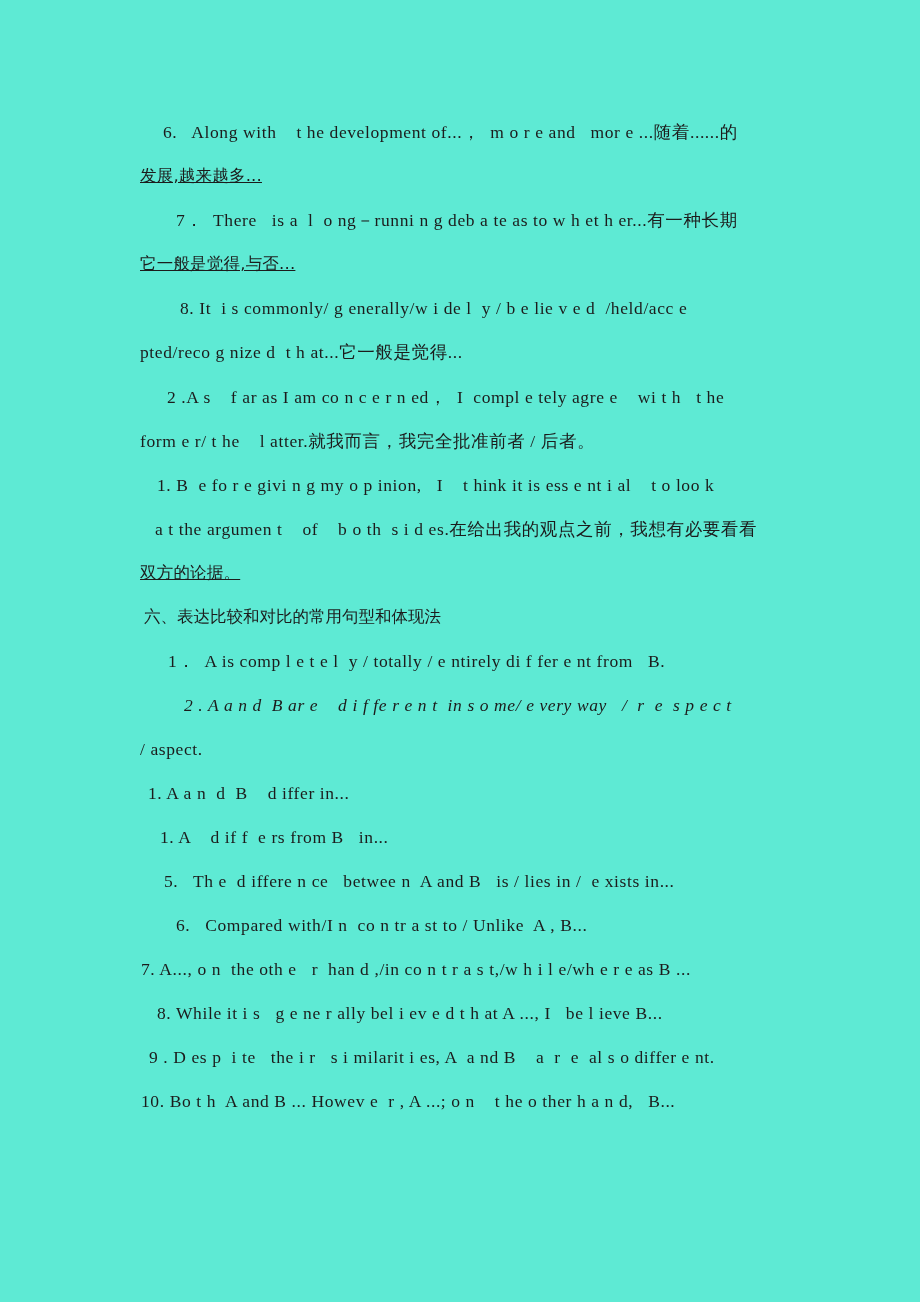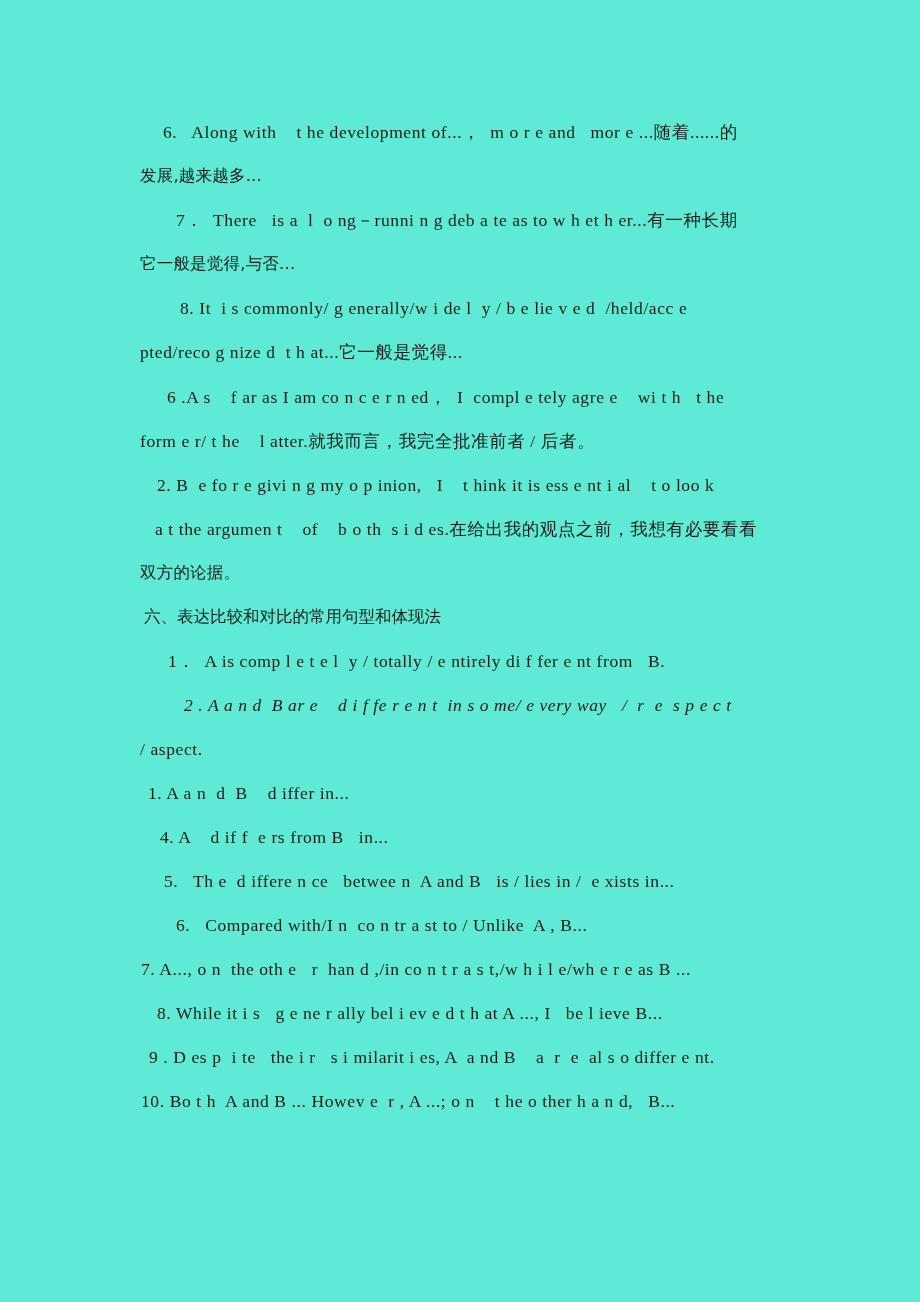--- a/index.html
+++ b/index.html
@@ -42,20 +42,21 @@
     line-height: 1;
     color: #1c1c1c;
     font-family: "Liberation Serif", "DejaVu Serif", serif;
   }
 
   
   .cjk {
     font-family: "DejaVu Sans", "Liberation Sans", sans-serif;
     font-size: 16.5px;
     letter-spacing: 0.2px;
+    text-decoration: underline;
   }
 
   .heading {
     font-family: "DejaVu Sans", "Liberation Sans", sans-serif;
     font-size: 16.5px;
   }
 
   
   .sp1 { letter-spacing: 0.6px; }
 </style>
@@ -64,33 +65,33 @@
 
 <div id="page" style="background: #5eead4;">
   <div class="doc-body">
 
     <div class="line sp1" style="left: 163px; top: 124px; color: rgb(28, 28, 28);">6.   Along with    t he development of...，  m o r e and   mor e ...随着......的</div>
     <div class="line cjk" style="left: 140px; top: 168px; color: rgb(28, 28, 28);">发展,越来越多...</div>
     <div class="line sp1" style="left: 176px; top: 212px; color: rgb(28, 28, 28); font-family: Liberation Serif, serif;">7．  There   is a  l  o ng－runni n g deb a te as to w h et h er...有一种长期</div>
     <div class="line cjk" style="left: 140px; top: 256px; color: rgb(28, 28, 28);">它一般是觉得,与否...</div>
     <div class="line sp1" style="left: 180px; top: 300px; color: rgb(28, 28, 28);">8. It  i s commonly/ g enerally/w i de l  y / b e lie v e d  /held/acc e</div>
     <div class="line sp1" style="left: 140px; top: 344px; color: rgb(28, 28, 28);">pted/reco g nize d  t h at...它一般是觉得...</div>
-    <div class="line sp1" style="left: 167px; top: 389px; color: rgb(28, 28, 28);">6 .A s    f ar as I am co n c e r n ed，  I  compl e tely agre e    wi t h   t he</div>
+    <div class="line sp1" style="left: 167px; top: 389px; color: rgb(28, 28, 28);">2 .A s    f ar as I am co n c e r n ed，  I  compl e tely agre e    wi t h   t he</div>
     <div class="line sp1" style="left: 140px; top: 433px; color: rgb(28, 28, 28);">form e r/ t he    l atter.就我而言，我完全批准前者 / 后者。</div>
-    <div class="line sp1" style="left: 157px; top: 477px; color: rgb(28, 28, 28);">2. B  e fo r e givi n g my o p inion,   I    t hink it is ess e nt i al    t o loo k</div>
+    <div class="line sp1" style="left: 157px; top: 477px; color: rgb(28, 28, 28);">1. B  e fo r e givi n g my o p inion,   I    t hink it is ess e nt i al    t o loo k</div>
     <div class="line sp1" style="left: 155px; top: 521px; color: rgb(28, 28, 28);">a t the argumen t    of    b o th  s i d es.在给出我的观点之前，我想有必要看看</div>
     <div class="line cjk" style="left: 140px; top: 565px; color: rgb(28, 28, 28);">双方的论据。</div>
 
     <div class="line heading" style="left: 144px; top: 609px; color: rgb(28, 28, 28); text-align: center;">六、表达比较和对比的常用句型和体现法</div>
 
     <div class="line sp1" style="left: 168px; top: 653px; color: rgb(28, 28, 28);">1．  A is comp l e t e l  y / totally / e ntirely di f fer e nt from   B.</div>
     <div class="line sp1" style="left: 184px; top: 697px; color: rgb(28, 28, 28); font-style: italic;">2 . A a n d  B ar e    d i f fe r e n t  in s o me/ e very way   /  r  e  s p e c t</div>
     <div class="line sp1" style="left: 140px; top: 741px; color: rgb(28, 28, 28);">/ aspect.</div>
     <div class="line sp1" style="left: 148px; top: 785px; color: rgb(28, 28, 28);">1. A a n  d  B    d iffer in...</div>
-    <div class="line sp1" style="left: 160px; top: 829px; color: rgb(28, 28, 28);">4. A    d if f  e rs from B   in...</div>
+    <div class="line sp1" style="left: 160px; top: 829px; color: rgb(28, 28, 28);">1. A    d if f  e rs from B   in...</div>
     <div class="line sp1" style="left: 164px; top: 873px; color: rgb(28, 28, 28);">5.   Th e  d iffere n ce   betwee n  A and B   is / lies in /  e xists in...</div>
     <div class="line sp1" style="left: 176px; top: 917px; color: rgb(28, 28, 28);">6.   Compared with/I n  co n tr a st to / Unlike  A , B...</div>
     <div class="line sp1" style="left: 141px; top: 961px; color: rgb(28, 28, 28);">7. A..., o n  the oth e   r  han d ,/in co n t r a s t,/w h i l e/wh e r e as B ...</div>
     <div class="line sp1" style="left: 157px; top: 1005px; color: rgb(28, 28, 28);">8. While it i s   g e ne r ally bel i ev e d t h at A ..., I   be l ieve B...</div>
     <div class="line sp1" style="left: 149px; top: 1049px; color: rgb(28, 28, 28);">9 . D es p  i te   the i r   s i milarit i es, A  a nd B    a  r  e  al s o differ e nt.</div>
     <div class="line sp1" style="left: 141px; top: 1093px; color: rgb(28, 28, 28); text-align: right;">10. Bo t h  A and B ... Howev e  r , A ...; o n    t he o ther h a n d,   B...</div>
 
   </div>
 </div>
 

